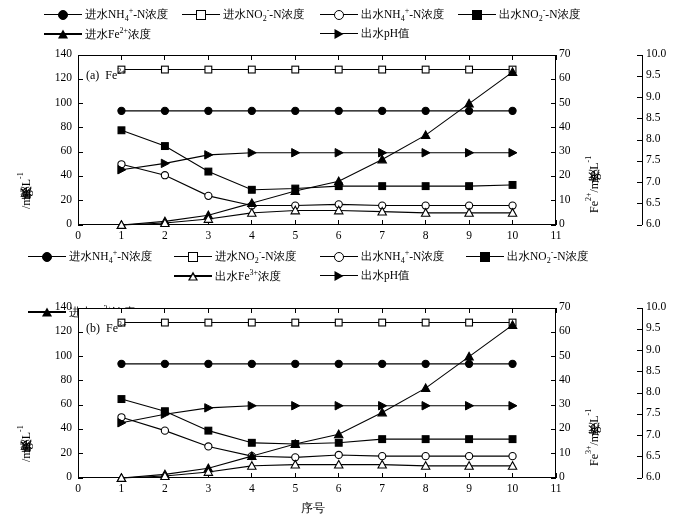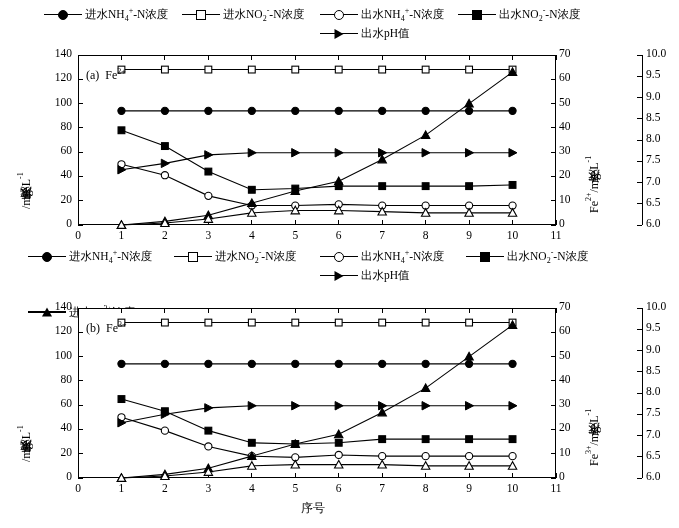--- a/index.html
+++ b/index.html
@@ -64,20 +64,29 @@
     </div>
     <div class="legend-row" style="left: 458px; top: 6px;">
       <div class="legend-item">
         <div class="legend-sym">
           <div class="line"></div>
           <div class="mk mk-fs"></div>
         </div>
         <span class="lab">出水NO<sub>2</sub><sup>-</sup>-N浓度</span>
       </div>
     </div>
+    <div class="legend-row" style="left: 44px; top: 26px;">
+      <div class="legend-item">
+        <div class="legend-sym">
+          <div class="line"></div>
+          <div class="mk mk-ft"></div>
+        </div>
+        <span class="lab">进水Fe<sup>2+</sup>浓度</span>
+      </div>
+    </div>
     <div class="legend-row" style="left: 320px; top: 26px;">
       <div class="legend-item">
         <div class="legend-sym">
           <div class="line"></div>
           <div class="mk mk-rt"></div>
         </div>
         <span class="lab">出水pH值</span>
       </div>
     </div>
     <div class="legend-row" style="left: 28px; top: 248px;">
@@ -116,20 +125,29 @@
         <span class="lab">出水NO<sub>2</sub><sup>-</sup>-N浓度</span>
       </div>
     </div>
     <div class="legend-row" style="left: 28px; top: 268px; margin-top: 36px;">
       <div class="legend-item">
         <div class="legend-sym">
           <div class="line"></div>
           <div class="mk mk-ft"></div>
         </div>
         <span class="lab">进水Fe<sup>3+</sup>浓度</span>
+      </div>
+    </div>
+    <div class="legend-row" style="left: 174px; top: 268px;">
+      <div class="legend-item">
+        <div class="legend-sym">
+          <div class="line"></div>
+          <div class="mk mk-ot"></div>
+        </div>
+        <span class="lab">出水Fe<sup>3+</sup>浓度</span>
       </div>
     </div>
     <div class="legend-row" style="left: 320px; top: 268px;">
       <div class="legend-item">
         <div class="legend-sym">
           <div class="line"></div>
           <div class="mk mk-rt"></div>
         </div>
         <span class="lab">出水pH值</span>
       </div>

